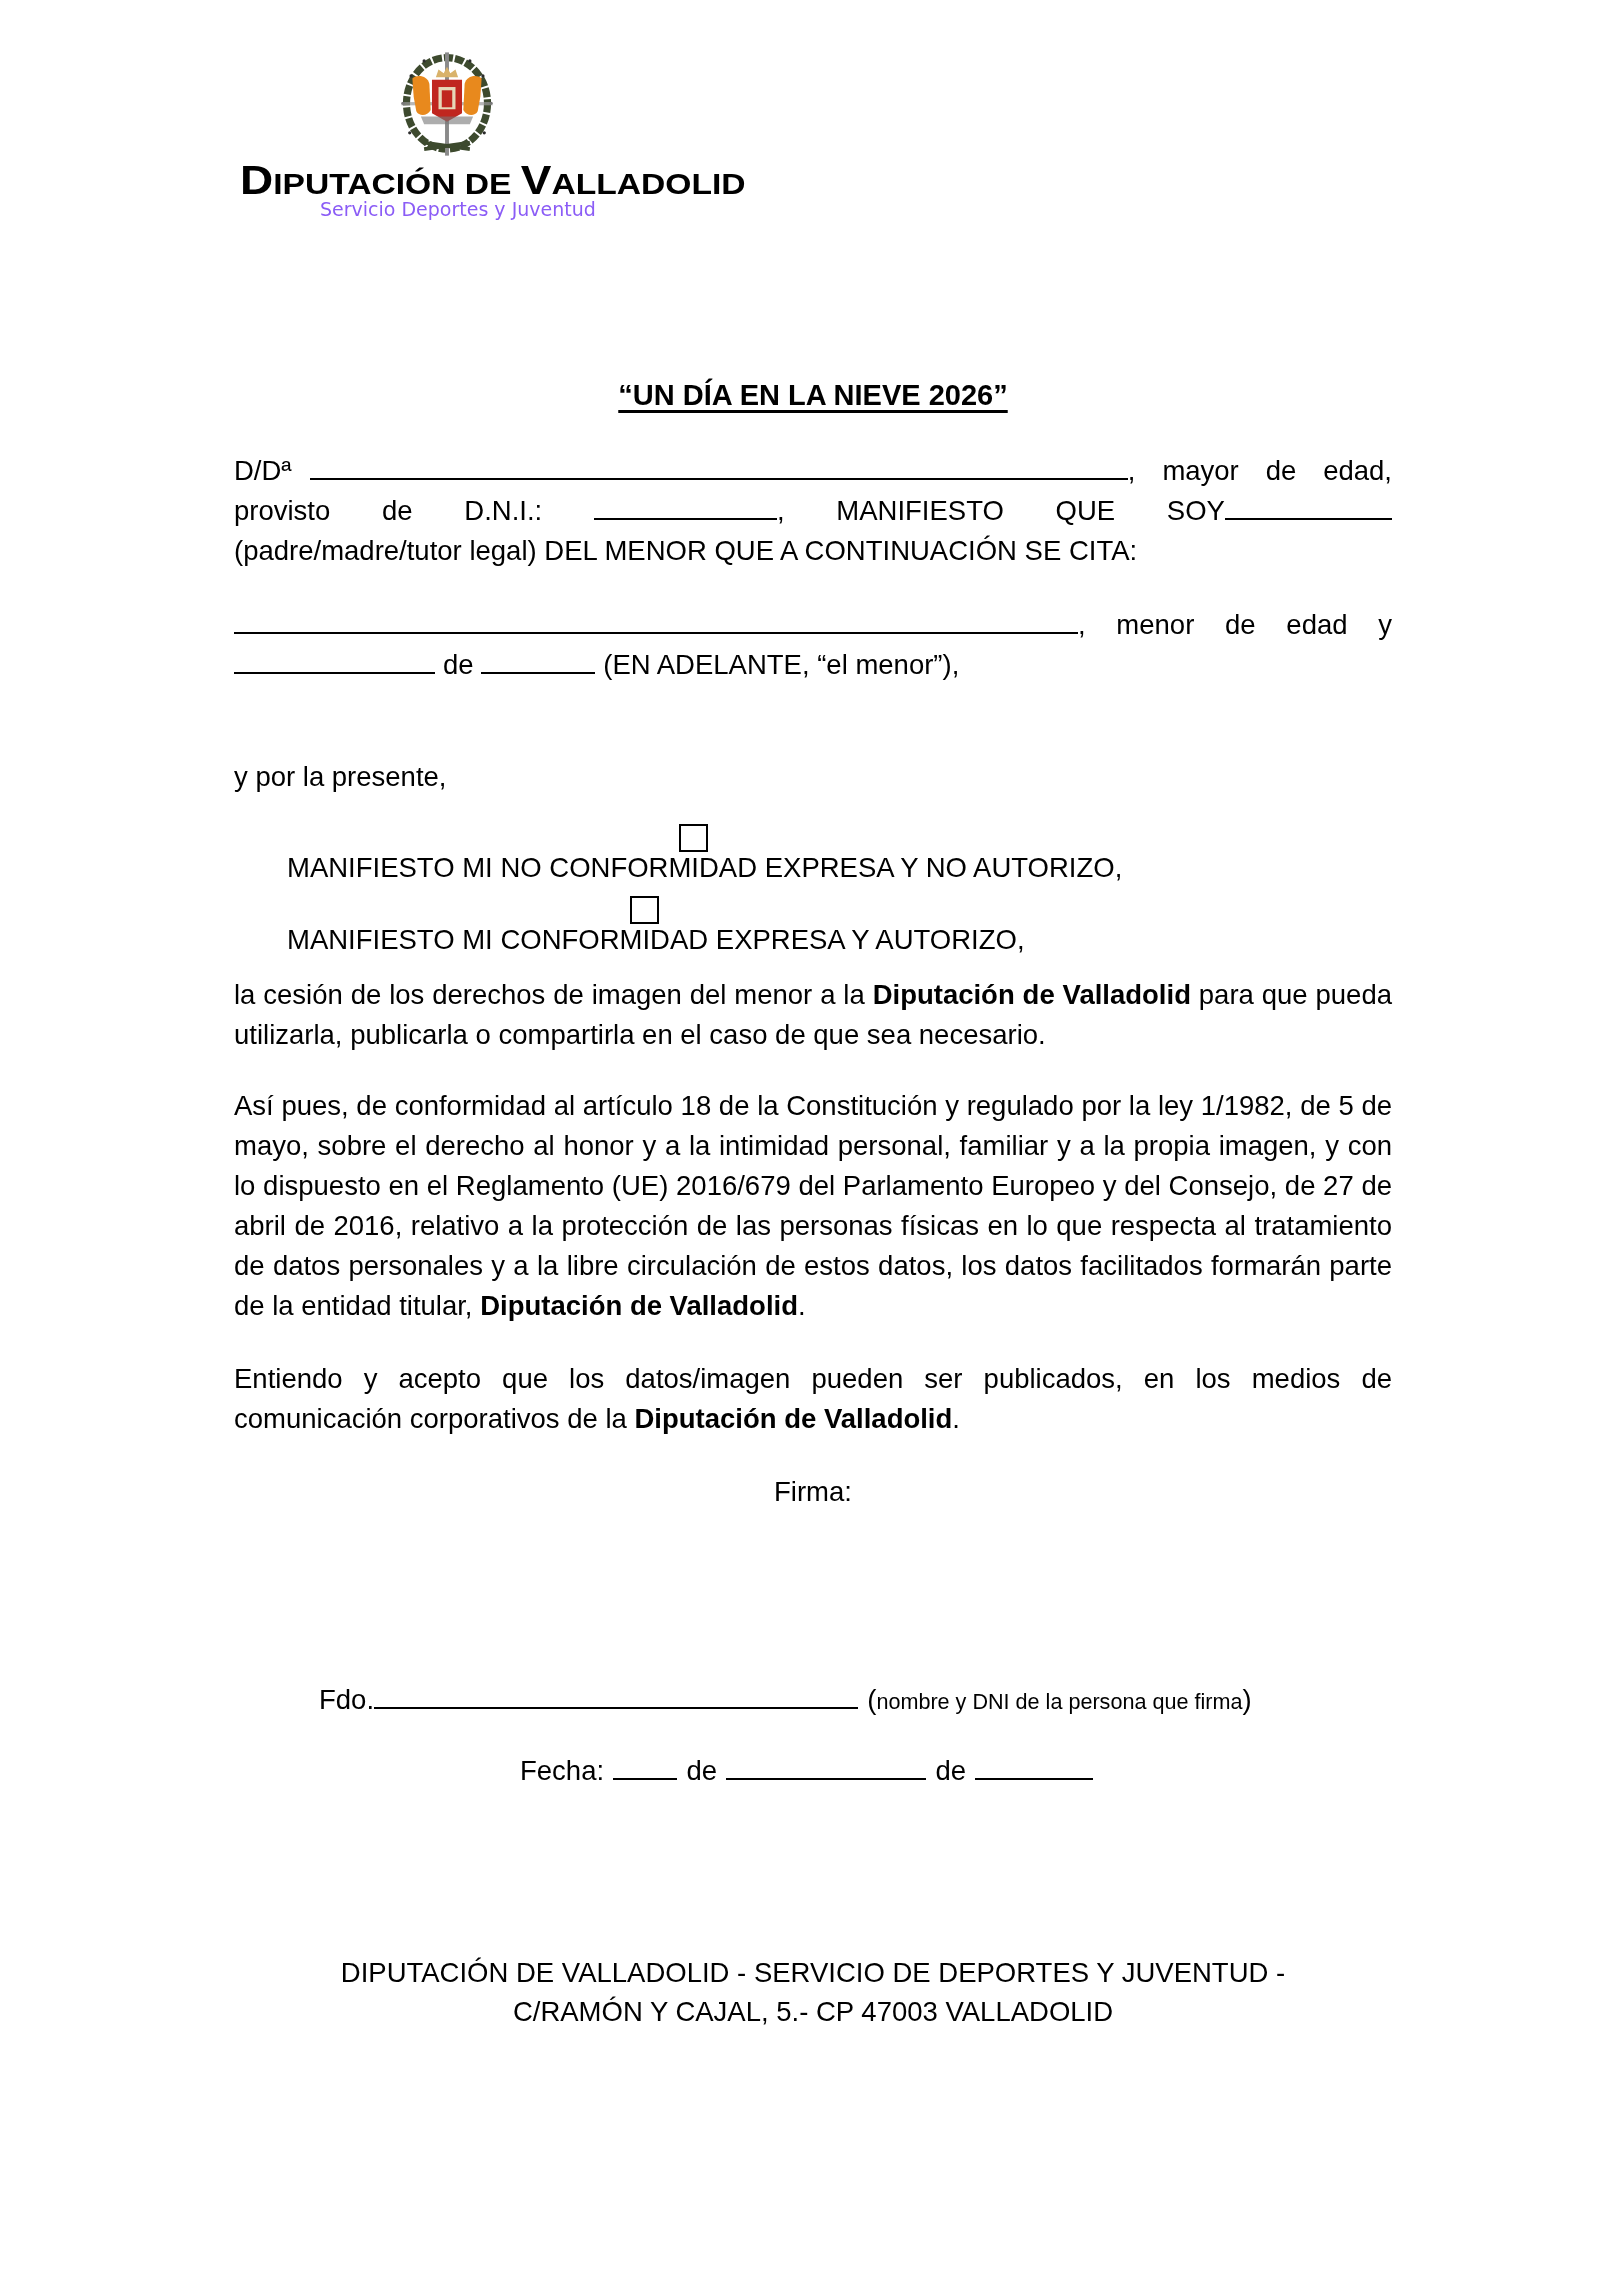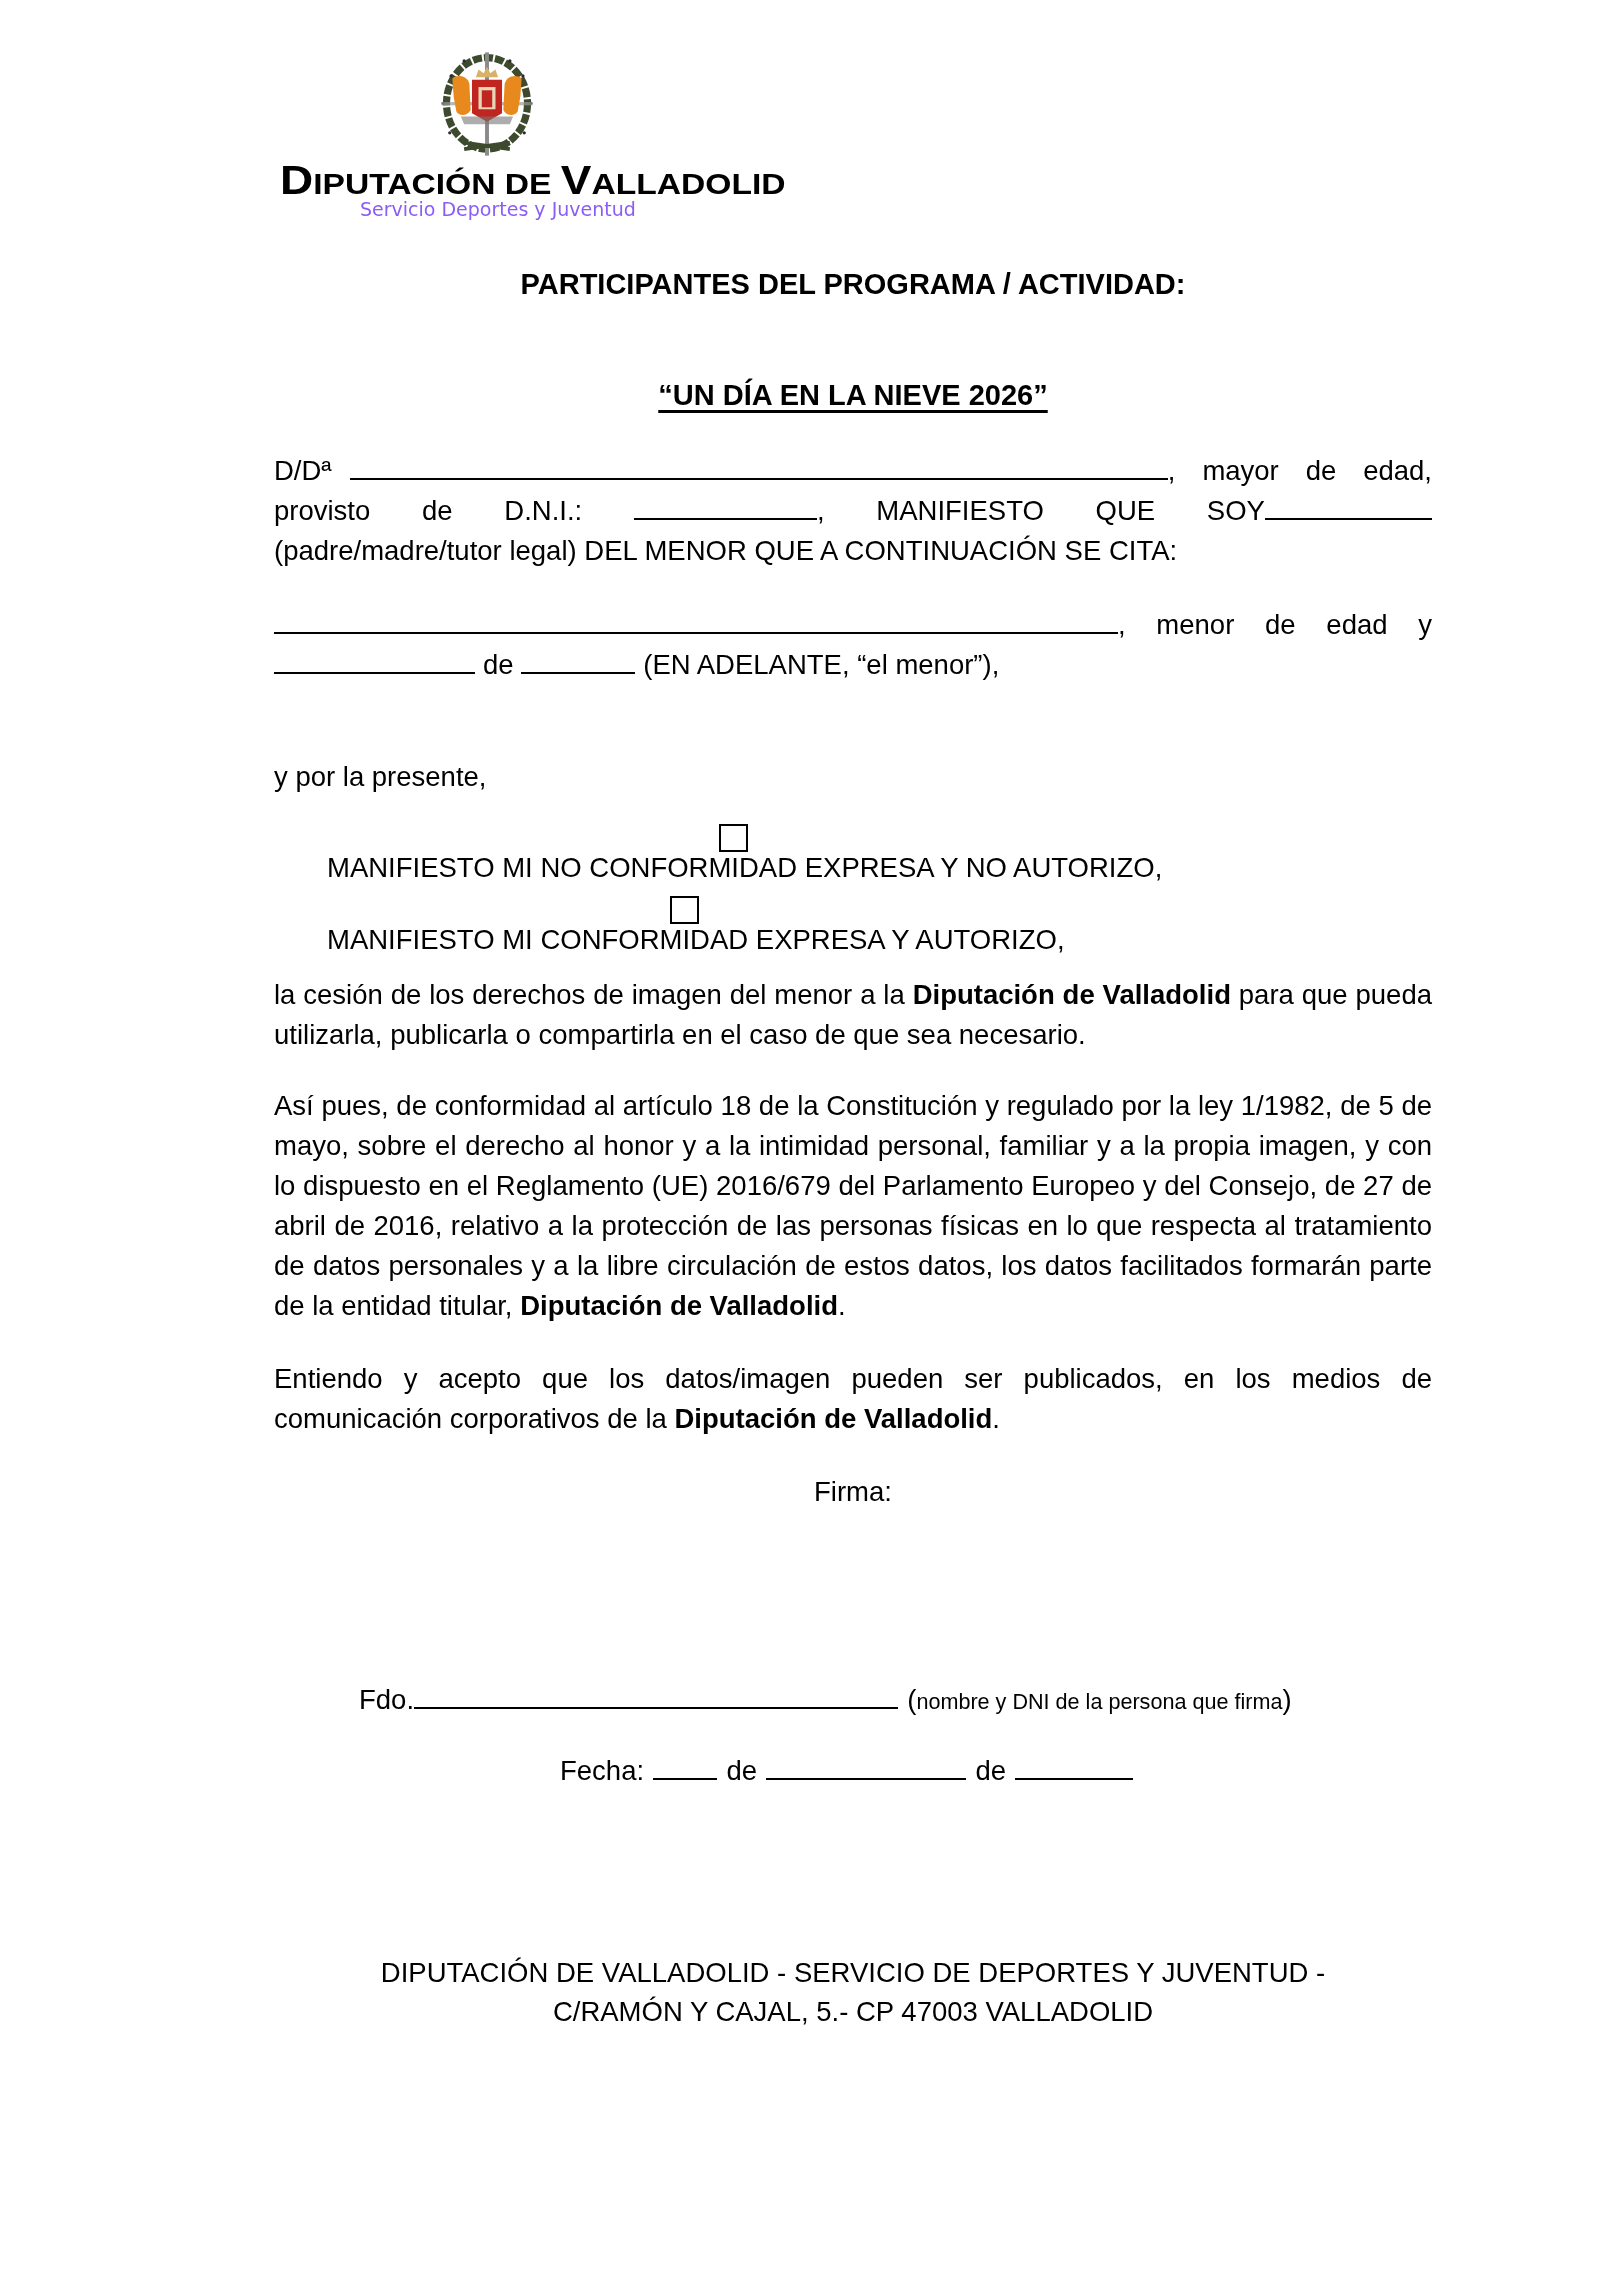--- a/index.html
+++ b/index.html
@@ -1,20 +1,20 @@
 <!DOCTYPE html>
 <html style="font-size:10.5px"><head>
 <meta charset="utf-8">
 <style>
   html, body { margin: 0; padding: 0; background: #ffffff; }
   body {
     width: 1623px; height: 2295px; position: relative; overflow: hidden;
     font-family: "Liberation Sans", sans-serif; color: #000;
   }
-  .abs { position: absolute; margin-left: 40px; }
+  .abs { position: absolute; }
 
   
   .logo { left: 236px; top: 46px; width: 425px; height: 183px; }
   .crest { position: absolute; left: 162px; top: 5.2px; width: 98px; height: 108px; }
   .logo-name {
     position: absolute; left: 3.9px; top: 111px; width: 419px;
     font-family: "Liberation Sans", sans-serif; font-weight: bold;
     font-size: 30px; letter-spacing: 0px; white-space: nowrap;
     transform: scaleX(1.12); transform-origin: left top;
   }
@@ -93,21 +93,20 @@
     <path d="M35 100 L115 100 L110 112 L40 112 Z" fill="#777" opacity="0.6"></path>
 
     <path d="M40 150 L110 140" stroke="#3d4a2e" stroke-width="6"></path>
     <path d="M40 140 L110 150" stroke="#3d4a2e" stroke-width="6"></path>
   </svg>
   <div class="logo-name"><span class="big">D</span><span>IPUTACIÓN DE </span><span class="big">V</span><span>ALLADOLID</span></div>
   <div class="logo-sub">Servicio Deportes y Juventud</div>
 </div>
 
 <div class="abs title">
-  <div>PARTICIPANTES DEL PROGRAMA / ACTIVIDAD:</div>
 </div>
 <div class="abs subtitle">
   <span>“UN DÍA EN LA NIEVE 2026”</span>
 </div>
 
 <div class="abs para" style="top:451px;">
   <div class="line">
     <span style="display:flex;align-items:baseline;">
       <span>D/Dª</span>
       <span class="gap" style="width:18.3px"></span>

